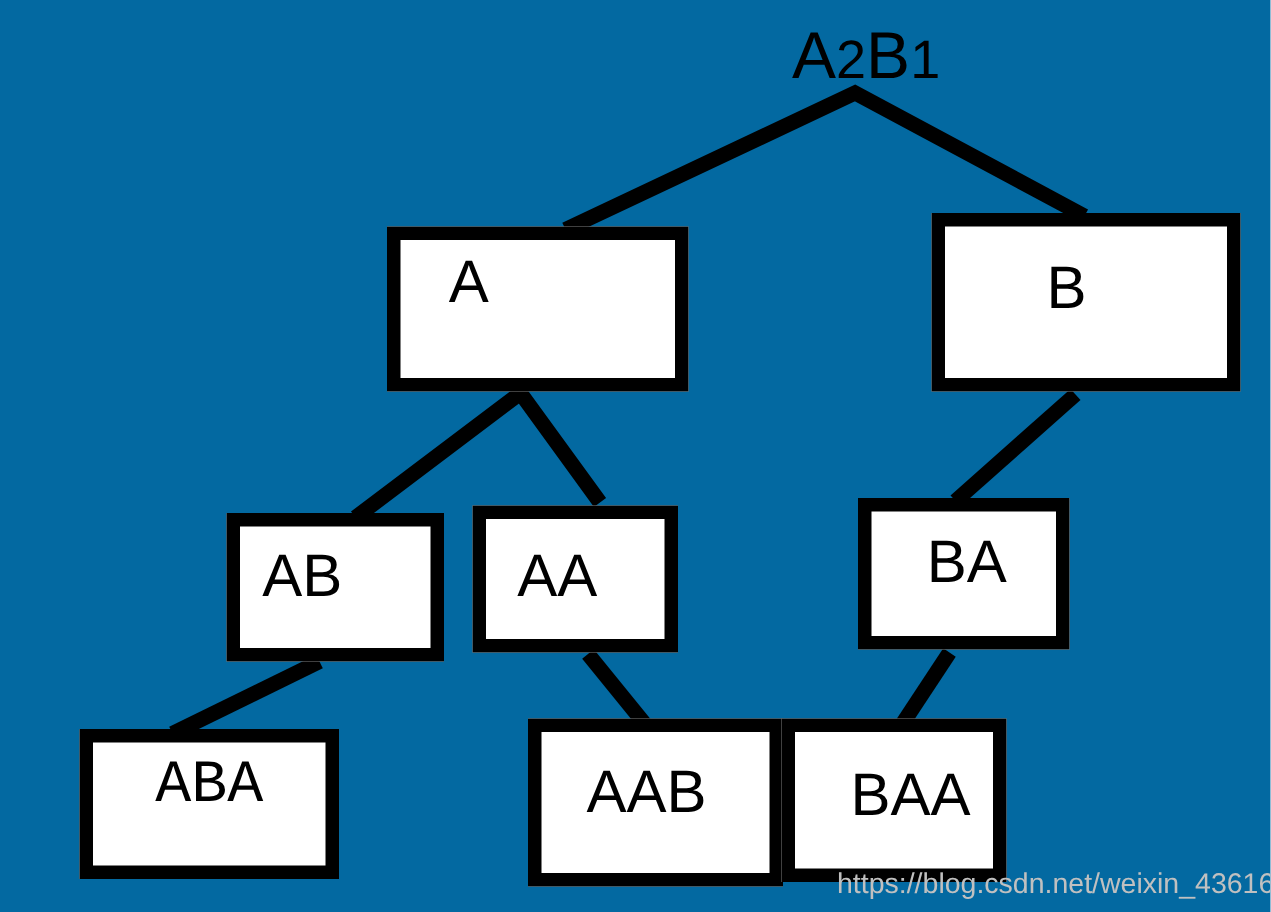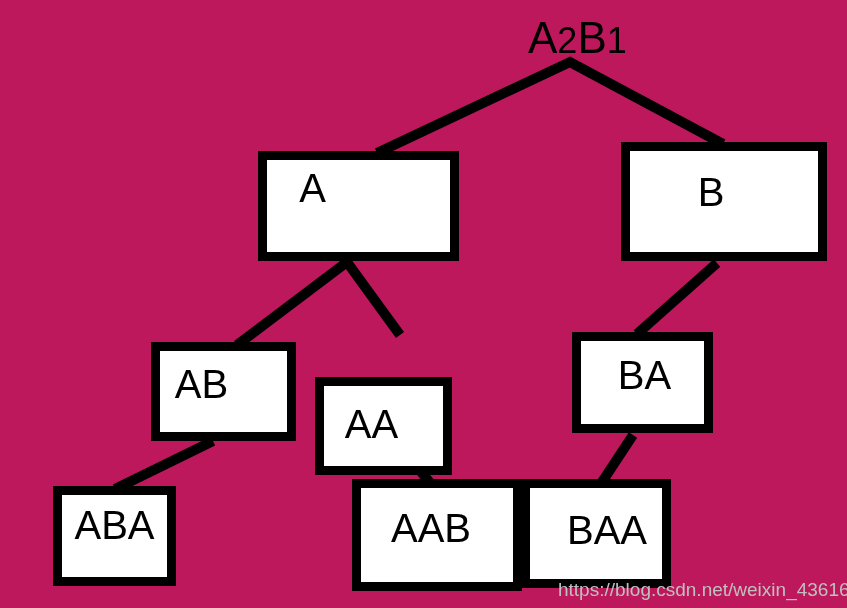--- a/index.html
+++ b/index.html
@@ -4,21 +4,21 @@
 <style>
   html, body {
     margin: 0;
     padding: 0;
     background: #ffffff;
   }
   .stage {
     position: relative;
     width: 847px;
     height: 608px;
-    background: #be185d;
+    background: #0369a1;
     overflow: hidden;
     font-family: "Liberation Sans", "DejaVu Sans", sans-serif;
     color: #000000;
   }
   .edges {
     position: absolute;
     left: 0;
     top: 0;
     z-index: 1;
   }
@@ -51,25 +51,25 @@
   }
   .box span {
     position: relative;
   }
   .box-a   { left: 258px; top: 151px; width: 201px; height: 110px; }
   .box-a span   { left: -46px; top: -18px; }
   .box-b   { left: 621px; top: 142px; width: 206px; height: 119px; }
   .box-b span   { left: -13px; top: -10px; }
   .box-ab  { left: 151px; top: 342px; width: 145px; height: 99px; }
   .box-ab span  { left: -22px; top: -8px; }
-  .box-aa  { left: 315px; top: 337px; width: 137px; height: 98px; margin-top: 40px; }
+  .box-aa  { left: 315px; top: 337px; width: 137px; height: 98px; }
   .box-aa span  { left: -12px; top: -2px; }
   .box-ba  { left: 572px; top: 332px; width: 141px; height: 101px; }
   .box-ba span  { left: 2px; top: -8px; }
-  .box-aba { left: 53px;  top: 486px; width: 123px; height: 100px; }
+  .box-aba { left: 53px;  top: 486px; width: 173px; height: 100px; font-family: Liberation Mono, monospace; }
   .box-aba span { left: 0px; top: -11px; }
   .box-aab { left: 352px; top: 479px; width: 170px; height: 112px; }
   .box-aab span { left: -6px; top: -7px; }
   .box-baa { left: 521px; top: 479px; width: 150px; height: 109px; align-items: center; }
   .box-baa span { left: 11px; top: -4px; }
   .watermark {
     position: absolute;
     left: 558px;
     top: 579px;
     z-index: 3;

